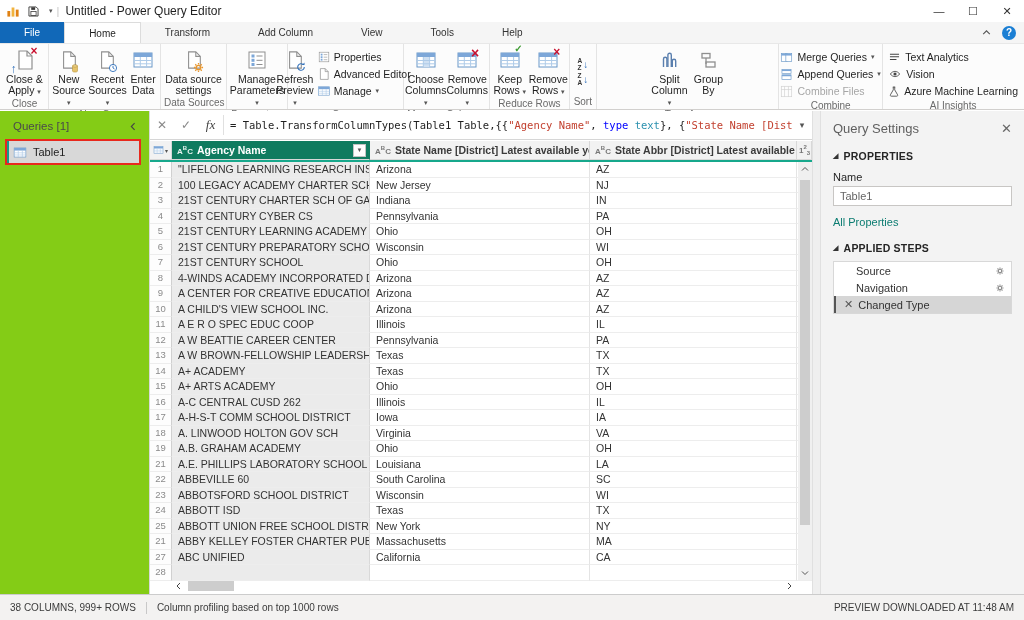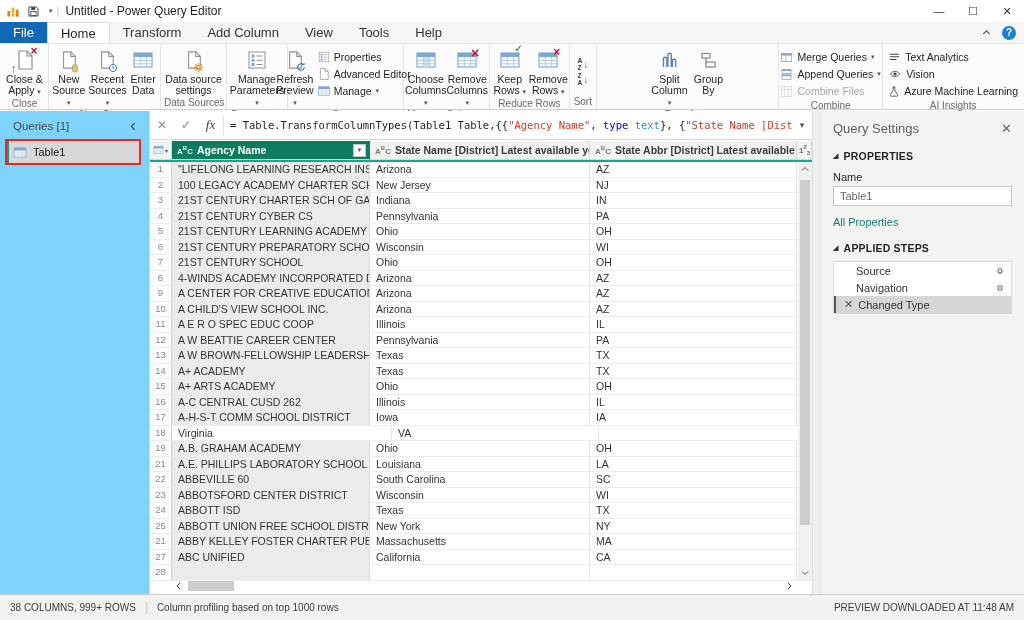--- a/index.html
+++ b/index.html
@@ -12,21 +12,21 @@
   
   .titlebar { height:22px; display:flex; align-items:center; padding-left:6px; background:#fff; }
   .tb-ic { display:flex; align-items:center; margin-right:7px; }
   .tb-sep { color:#c8c8c8; font-size:11px; margin:0 6px 0 2px; }
   .tb-title { font-size:12px; color:#1f1f1f;text-align:right; }
   .win-btns { margin-left:auto; display:flex; height:22px; }
   .win-btn { width:34px; display:flex; align-items:center; justify-content:center; font-size:11px; color:#333; }
   .qa-dd { font-size:7px; color:#555; margin:0 2px; }
   
   .tabstrip { height:22px; background:#f5f5f5; display:flex; align-items:stretch; border-bottom:1px solid #e8e8e8;}
-  .tab { padding:0 13px; display:flex; align-items:center; font-size:13px; color:#333; }
+  .tab { padding:0 24px; display:flex; align-items:center; font-size:10px; color:#333; }
   .tab.file { background:#1168b8; color:#fff; min-width:46px; justify-content:center; }
   .tab.active { background:#fff; border:1px solid #dcdcdc; border-bottom:none; color:#1f1f1f; }
   .strip-right { margin-left:auto; display:flex; align-items:center; gap:10px; padding-right:8px; }
   .collapse-rib { color:#666; font-size:9px; }
   .help-circle { width:14px; height:14px; border-radius:50%; background:#1b7fd4; color:#fff; font-size:10px; font-weight:bold; display:flex; align-items:center; justify-content:center; }
   
   .ribbon { height:66px; background:#fcfcfc; border-bottom:1px solid #d2d0ce; display:flex; padding:0 1px; }
   .rgroup { display:flex; flex-direction:column; border-right:1px solid #e4e4e4; padding:1px 1px 0 1px; }
   .rbtns { display:flex; flex:1; justify-content:center; align-items:flex-start; gap:0; }
   .glabel { text-align:center; font-size:10px; color:#6a6a6a; padding:1px 2px 2px; white-space:nowrap; }
@@ -44,21 +44,21 @@
   .ovl.up { color:#2f6fba; font-size:12px; left:-4px; bottom:-3px; }
   .ovl.ck { color:#3f9c35; font-size:10px; right:-3px; top:-4px; }
   .sortbtn { display:flex; align-items:center; gap:1px; height:15px; padding:0 3px; }
   .sortletters { display:flex; flex-direction:column; font-size:6.5px; font-weight:bold; line-height:6.5px; color:#333; }
   .sortarrow { font-size:10px; color:#2f6fba; }
   .rv1 { color:#2f6fba; font-weight:bold; font-size:9px; }
   .rv2 { color:#666; font-size:8px; }
   
   .main { position:absolute; top:111px; left:0; right:0; bottom:26px; display:flex; }
   
-  .queries-pane { width:150px; background:#7dd3fc; border-right:1px solid #d8d8d8; position:relative; }
+  .queries-pane { width:150px; background:#84cc16; border-right:1px solid #d8d8d8; position:relative; }
   .qp-head { height:30px; display:flex; align-items:center; padding:0 10px 0 13px; font-size:11.5px; color:#4a4a4a; }
   .qp-collapse { margin-left:auto; color:#555; font-size:11px; }
   .qp-item { position:absolute; top:30px; left:7px; right:10px; height:22px; background:#d8d8d8; display:flex; align-items:center; gap:6px; padding-left:6px; font-size:11px; color:#222; }
   .qp-item .accent { position:absolute; left:0; top:0; bottom:0; width:2px; background:#109e8c; }
   .annotation { position:absolute; top:28px; left:5px; right:8px; height:26px; border:2px solid #e8291d; pointer-events:none; }
   
   .center { width:662px; position:relative; background:#fff; }
   .formula-bar { height:29px; border-bottom:1px solid #d6d6d6; display:flex; align-items:center; }
   .fb-btn { width:24px; text-align:center; color:#8a8a8a; font-size:12px; }
   .fb-fx { font-family:"Liberation Serif", serif; font-style:italic; color:#444; font-size:13px; width:26px; text-align:center; border-right:1px solid #e0e0e0; height:20px; line-height:20px; }
@@ -714,20 +714,21 @@
             </div>
             <div class="trow">
               <div class="cell rownum">17</div>
               <div class="cell w0 selcol">A-H-S-T COMM SCHOOL DISTRICT</div>
               <div class="cell w1">Iowa</div>
               <div class="cell w2">IA</div>
               <div class="cell stub"></div>
             </div>
             <div class="trow">
               <div class="cell rownum">18</div>
+              <div class="cell w0 selcol">A. LINWOOD HOLTON GOV SCH</div>
               <div class="cell w1">Virginia</div>
               <div class="cell w2">VA</div>
               <div class="cell stub"></div>
             </div>
             <div class="trow">
               <div class="cell rownum">19</div>
               <div class="cell w0 selcol">A.B. GRAHAM ACADEMY</div>
               <div class="cell w1">Ohio</div>
               <div class="cell w2">OH</div>
               <div class="cell stub"></div>
@@ -741,21 +742,21 @@
             </div>
             <div class="trow">
               <div class="cell rownum">22</div>
               <div class="cell w0 selcol">ABBEVILLE 60</div>
               <div class="cell w1">South Carolina</div>
               <div class="cell w2">SC</div>
               <div class="cell stub"></div>
             </div>
             <div class="trow">
               <div class="cell rownum">23</div>
-              <div class="cell w0 selcol">ABBOTSFORD CENTER DISTRICT</div>
+              <div class="cell w0 selcol">ABBOTSFORD SCHOOL DISTRICT</div>
               <div class="cell w1">Wisconsin</div>
               <div class="cell w2">WI</div>
               <div class="cell stub"></div>
             </div>
             <div class="trow">
               <div class="cell rownum">24</div>
               <div class="cell w0 selcol">ABBOTT ISD</div>
               <div class="cell w1">Texas</div>
               <div class="cell w2">TX</div>
               <div class="cell stub"></div>

